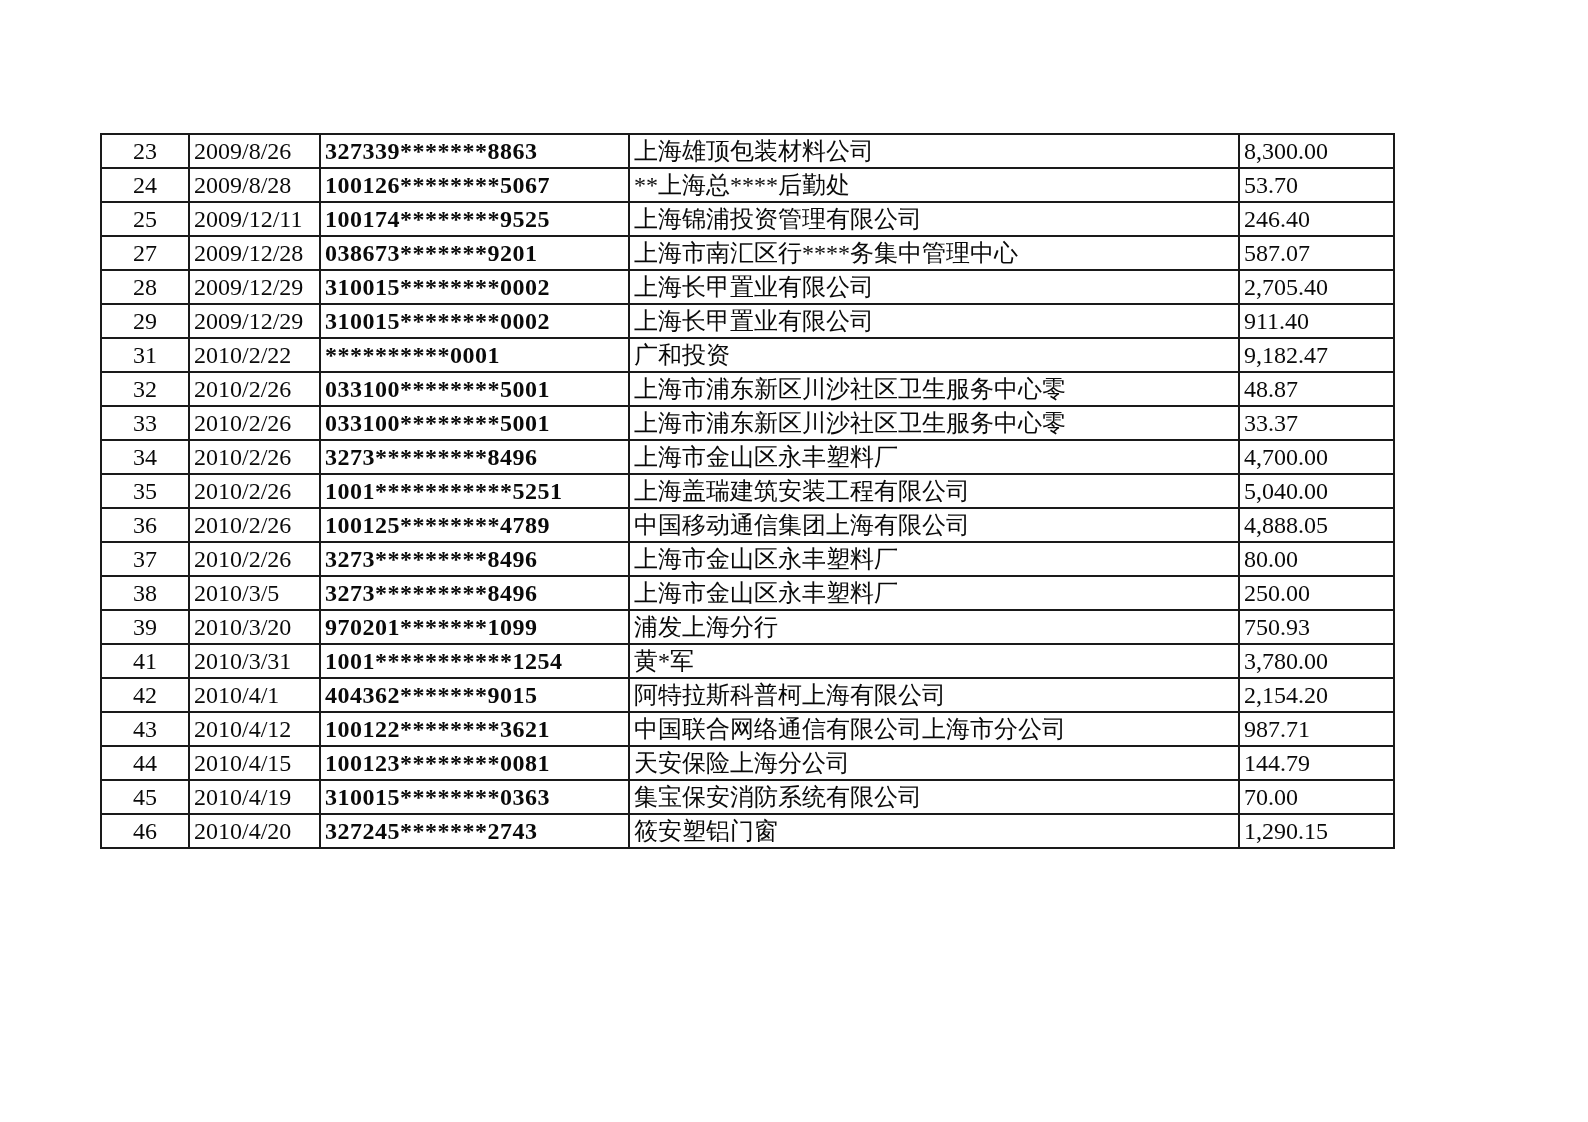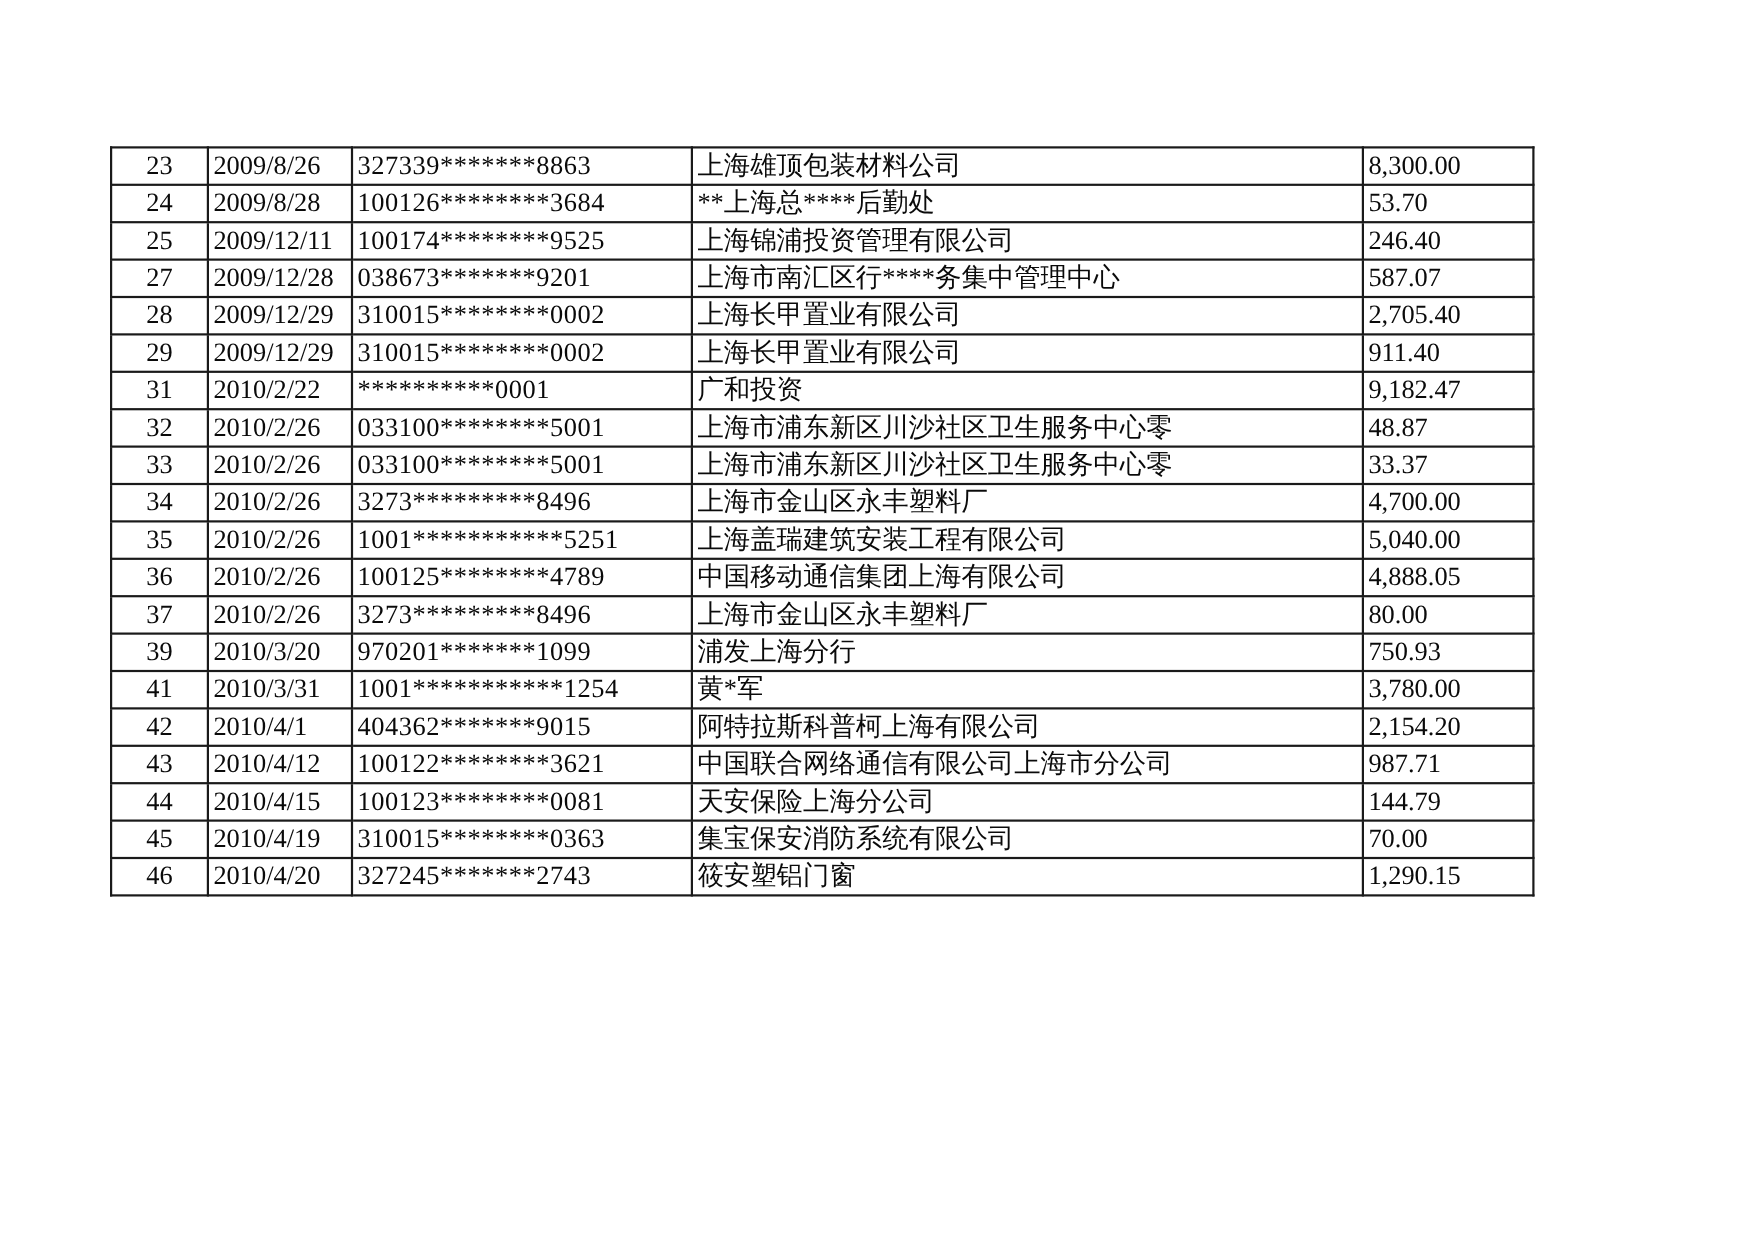--- a/index.html
+++ b/index.html
@@ -29,21 +29,21 @@
   table.txn td {
     border: 2px solid #1a1a1a;
     padding: 0 4px;
     height: 30px;
     white-space: nowrap;
     overflow: hidden;
   }
   table.txn tr { height: 34px; }
   td.c-no      { text-align: center; border-radius: 15px; }
   td.c-date    { text-align: left; padding-left: 5px; }
-  td.c-account { text-align: left; padding-left: 5px; letter-spacing: 0.5px; }
+  td.c-account { text-align: left; padding-left: 5px; letter-spacing: 0.5px; font-weight: bold; }
   td.c-payee   { text-align: left; padding-left: 5px; margin-top: 40px; }
   td.c-amount  { text-align: left; padding-right: 10px; }
 </style>
 </head>
 <body>
 
 <div class="page">
   <table class="txn">
     <colgroup>
       <col style="width:88px">
@@ -56,21 +56,21 @@
         <tr>
           <td class="c-no">23</td>
           <td class="c-date">2009/8/26</td>
           <td class="c-account">327339*******8863</td>
           <td class="c-payee">上海雄顶包装材料公司</td>
           <td class="c-amount">8,300.00</td>
         </tr>
         <tr>
           <td class="c-no">24</td>
           <td class="c-date">2009/8/28</td>
-          <td class="c-account">100126********3684</td>
+          <td class="c-account">100126********5067</td>
           <td class="c-payee">**上海总****后勤处</td>
           <td class="c-amount">53.70</td>
         </tr>
         <tr>
           <td class="c-no">25</td>
           <td class="c-date">2009/12/11</td>
           <td class="c-account">100174********9525</td>
           <td class="c-payee">上海锦浦投资管理有限公司</td>
           <td class="c-amount">246.40</td>
         </tr>
@@ -138,20 +138,27 @@
           <td class="c-amount">4,888.05</td>
         </tr>
         <tr>
           <td class="c-no">37</td>
           <td class="c-date">2010/2/26</td>
           <td class="c-account">3273*********8496</td>
           <td class="c-payee">上海市金山区永丰塑料厂</td>
           <td class="c-amount">80.00</td>
         </tr>
         <tr>
+          <td class="c-no">38</td>
+          <td class="c-date">2010/3/5</td>
+          <td class="c-account">3273*********8496</td>
+          <td class="c-payee">上海市金山区永丰塑料厂</td>
+          <td class="c-amount">250.00</td>
+        </tr>
+        <tr>
           <td class="c-no">39</td>
           <td class="c-date">2010/3/20</td>
           <td class="c-account">970201*******1099</td>
           <td class="c-payee">浦发上海分行</td>
           <td class="c-amount">750.93</td>
         </tr>
         <tr>
           <td class="c-no">41</td>
           <td class="c-date">2010/3/31</td>
           <td class="c-account">1001***********1254</td>

